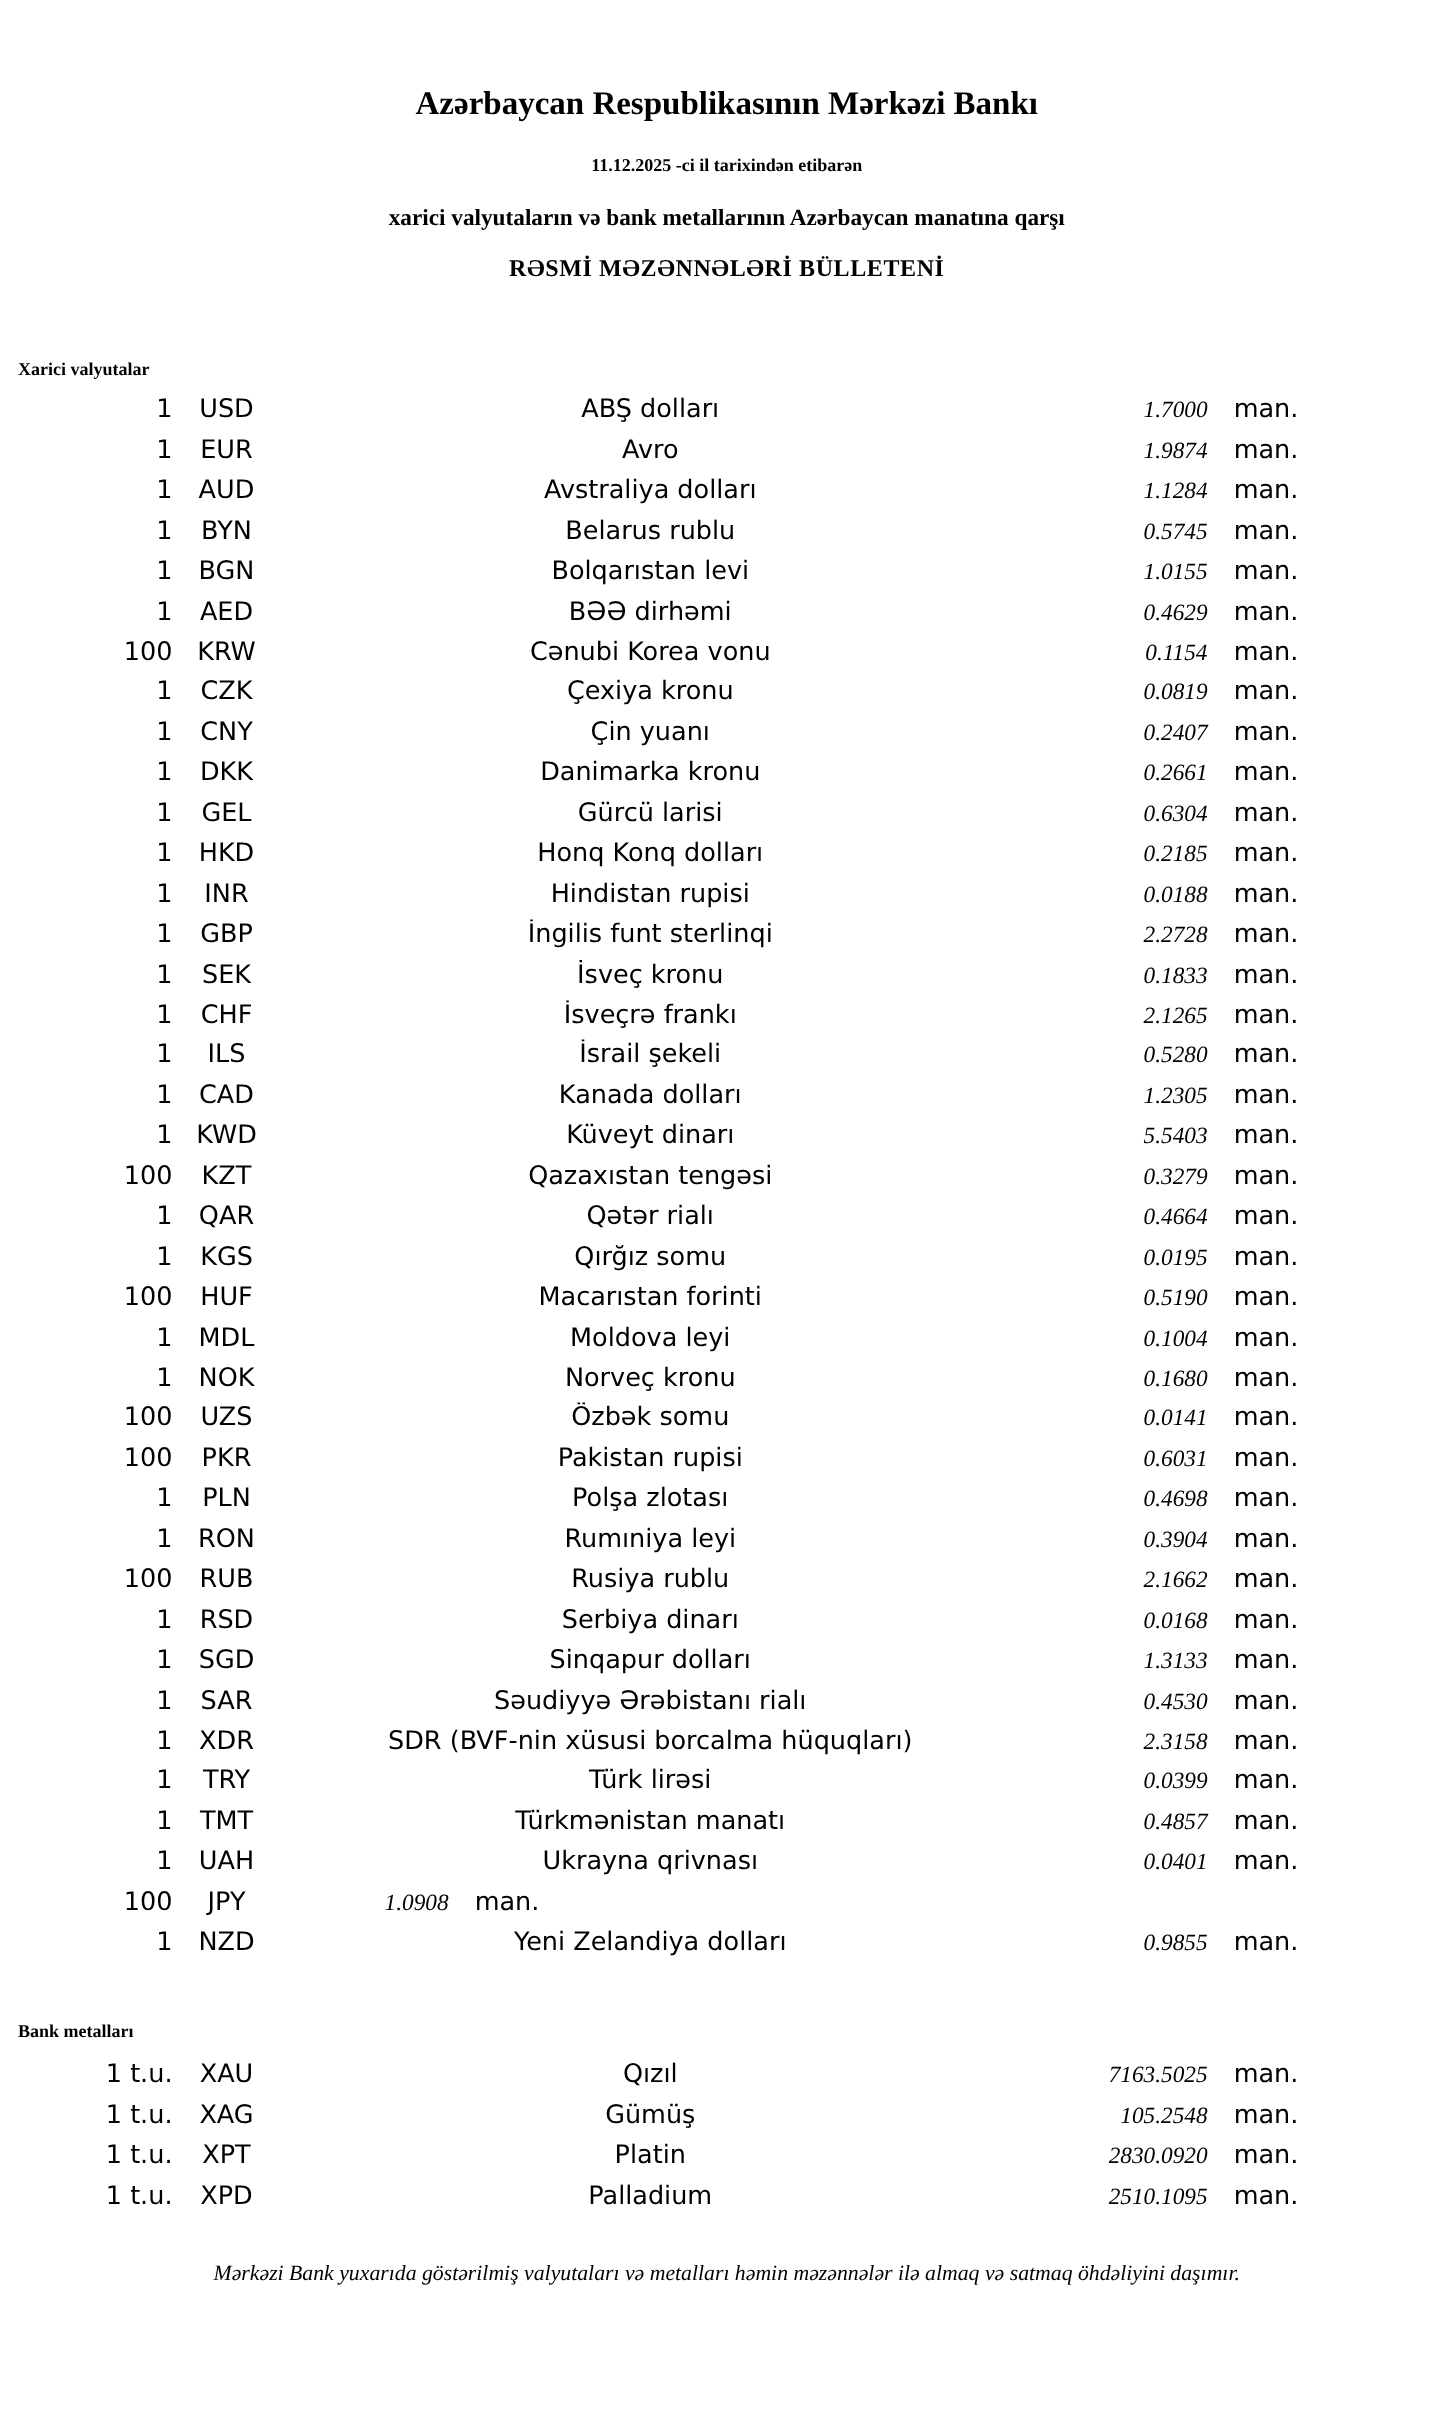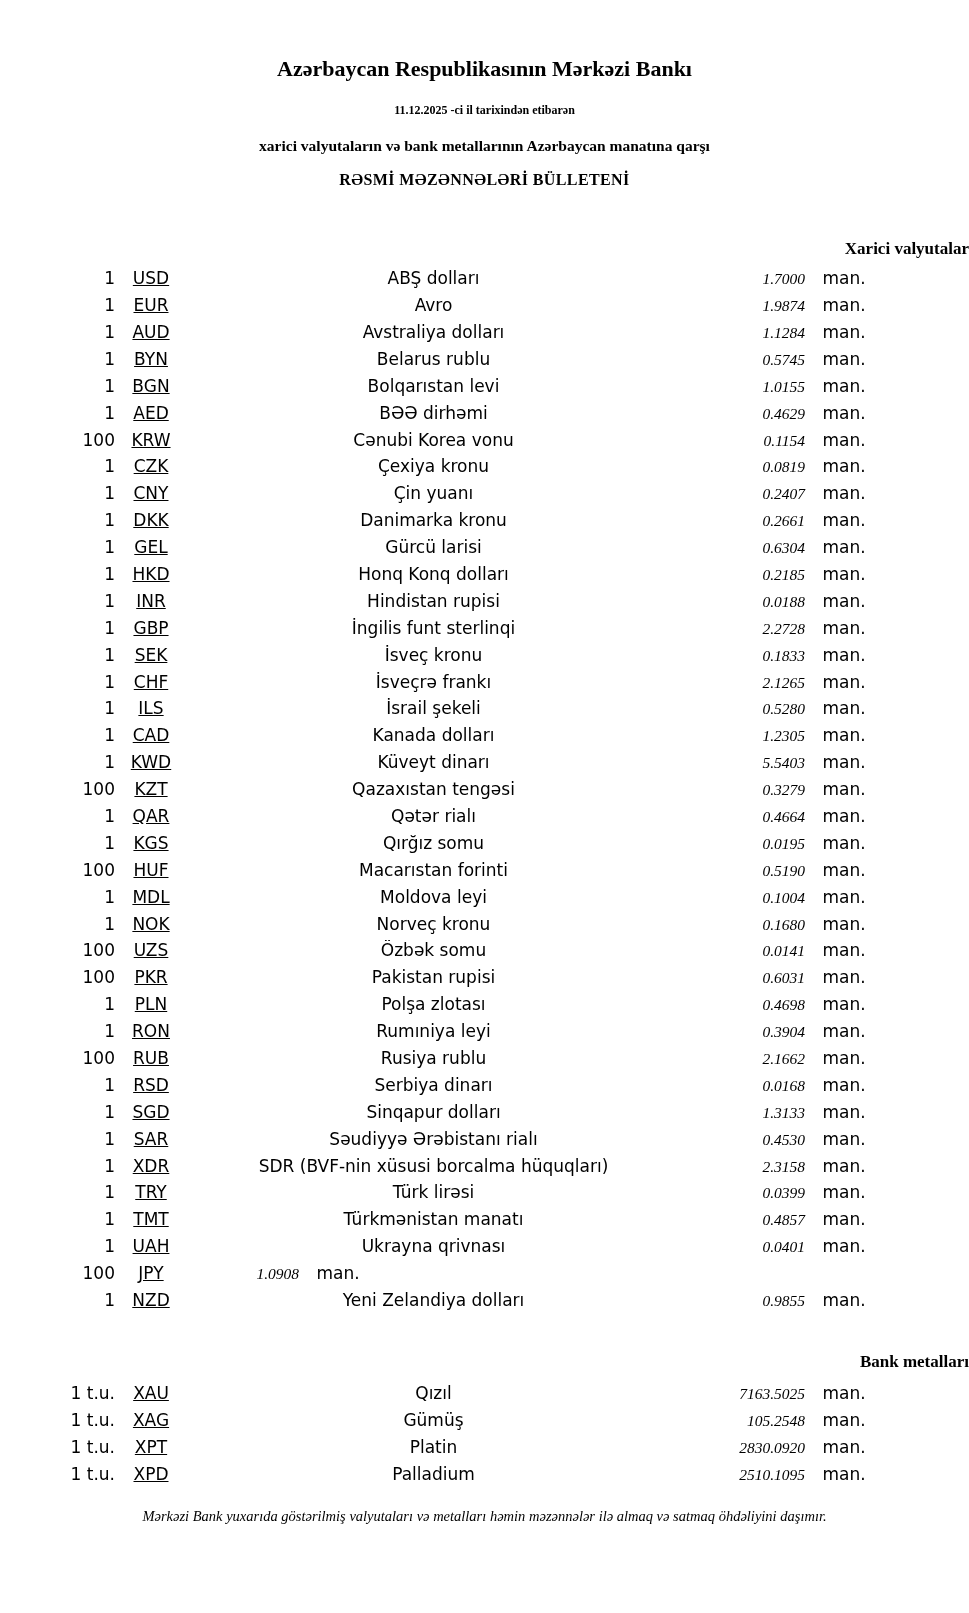--- a/index.html
+++ b/index.html
@@ -18,38 +18,39 @@
     padding-top: 57px;
     font-family: "Liberation Serif", "DejaVu Serif", serif;
     font-weight: bold;
   }
   .title { font-size: 22px; line-height: 1.1; }
   .date-line { font-size: 12px; margin-top: 22px; }
   .subtitle { font-size: 15.5px; margin-top: 19px; }
   .bulletin { font-size: 16px; margin-top: 16px; letter-spacing: 0.4px; }
 
   .section-title {
-    text-align: right;
+    text-align: left;
     font-family: "Liberation Serif", "DejaVu Serif", serif;
     font-weight: bold;
-    font-size: 17px;
+    font-size: 12px;
+    padding-left: 12px;
   }
   .section-title.currencies { margin-top: 50px; margin-bottom: 9px; }
   .section-title.metals { margin-top: 35px; margin-bottom: 11px; }
 
   .rows { width: 100%; }
   .row {
     display: flex;
     align-items: baseline;
     padding-left: 48px;
     padding-right: 100px;
     height: 26.9px;
   }
   .qty   { width: 67px;  text-align: right;  font-size: 17px; flex: none; }
-  .code  { width: 56px;  text-align: center; font-size: 17px; flex: none; margin-left: 8px; text-decoration: underline; }
+  .code  { width: 56px;  text-align: center; font-size: 17px; flex: none; margin-left: 8px; }
   .name  { flex: 1; margin-left: 3px; text-align: center; font-size: 17px;
            white-space: nowrap; overflow: hidden; }
   .rate  { width: 120px; text-align: right; flex: none;
            font-family: "Liberation Serif", "DejaVu Serif", serif;
            font-weight: normal; font-style: italic; font-size: 15.5px; }
   .unit  { width: 50px; flex: none; margin-left: 14px; text-align: center; font-size: 17px; }
 
   .footer {
     position: absolute;
     left: 0; right: 0;

